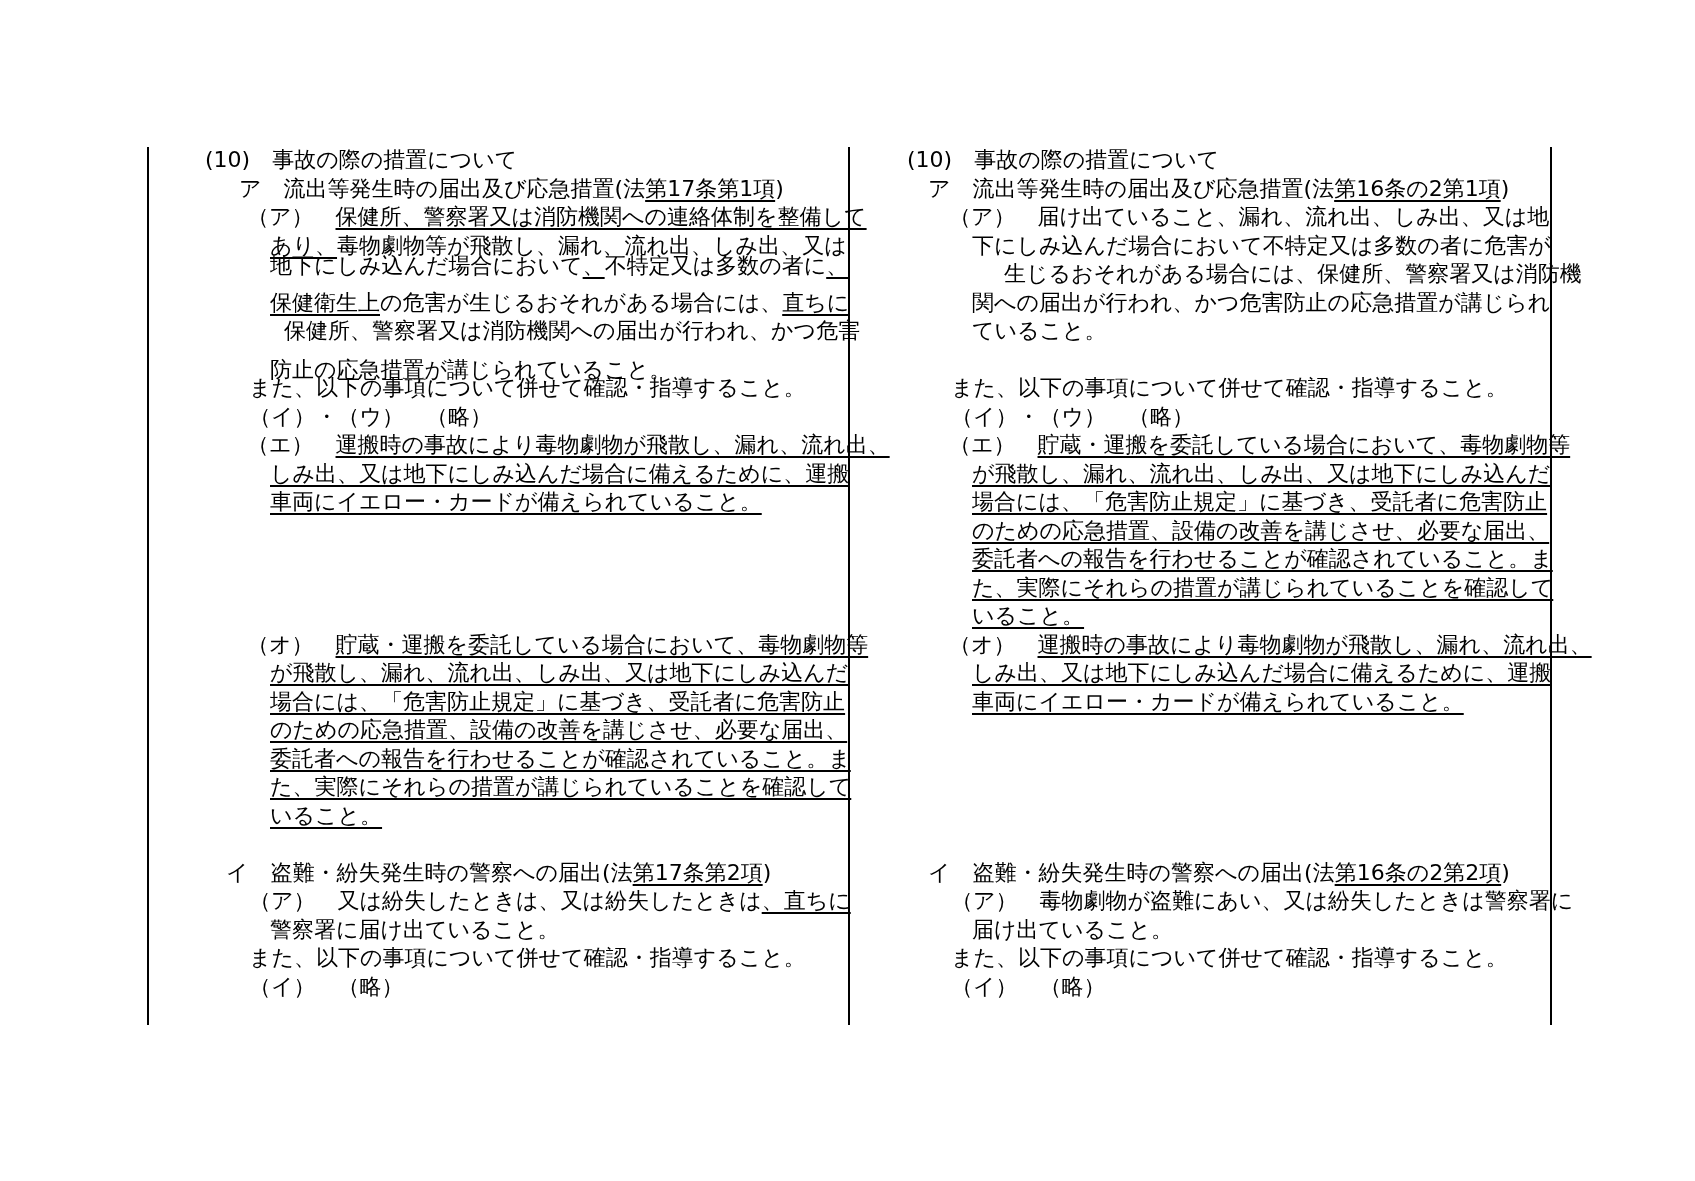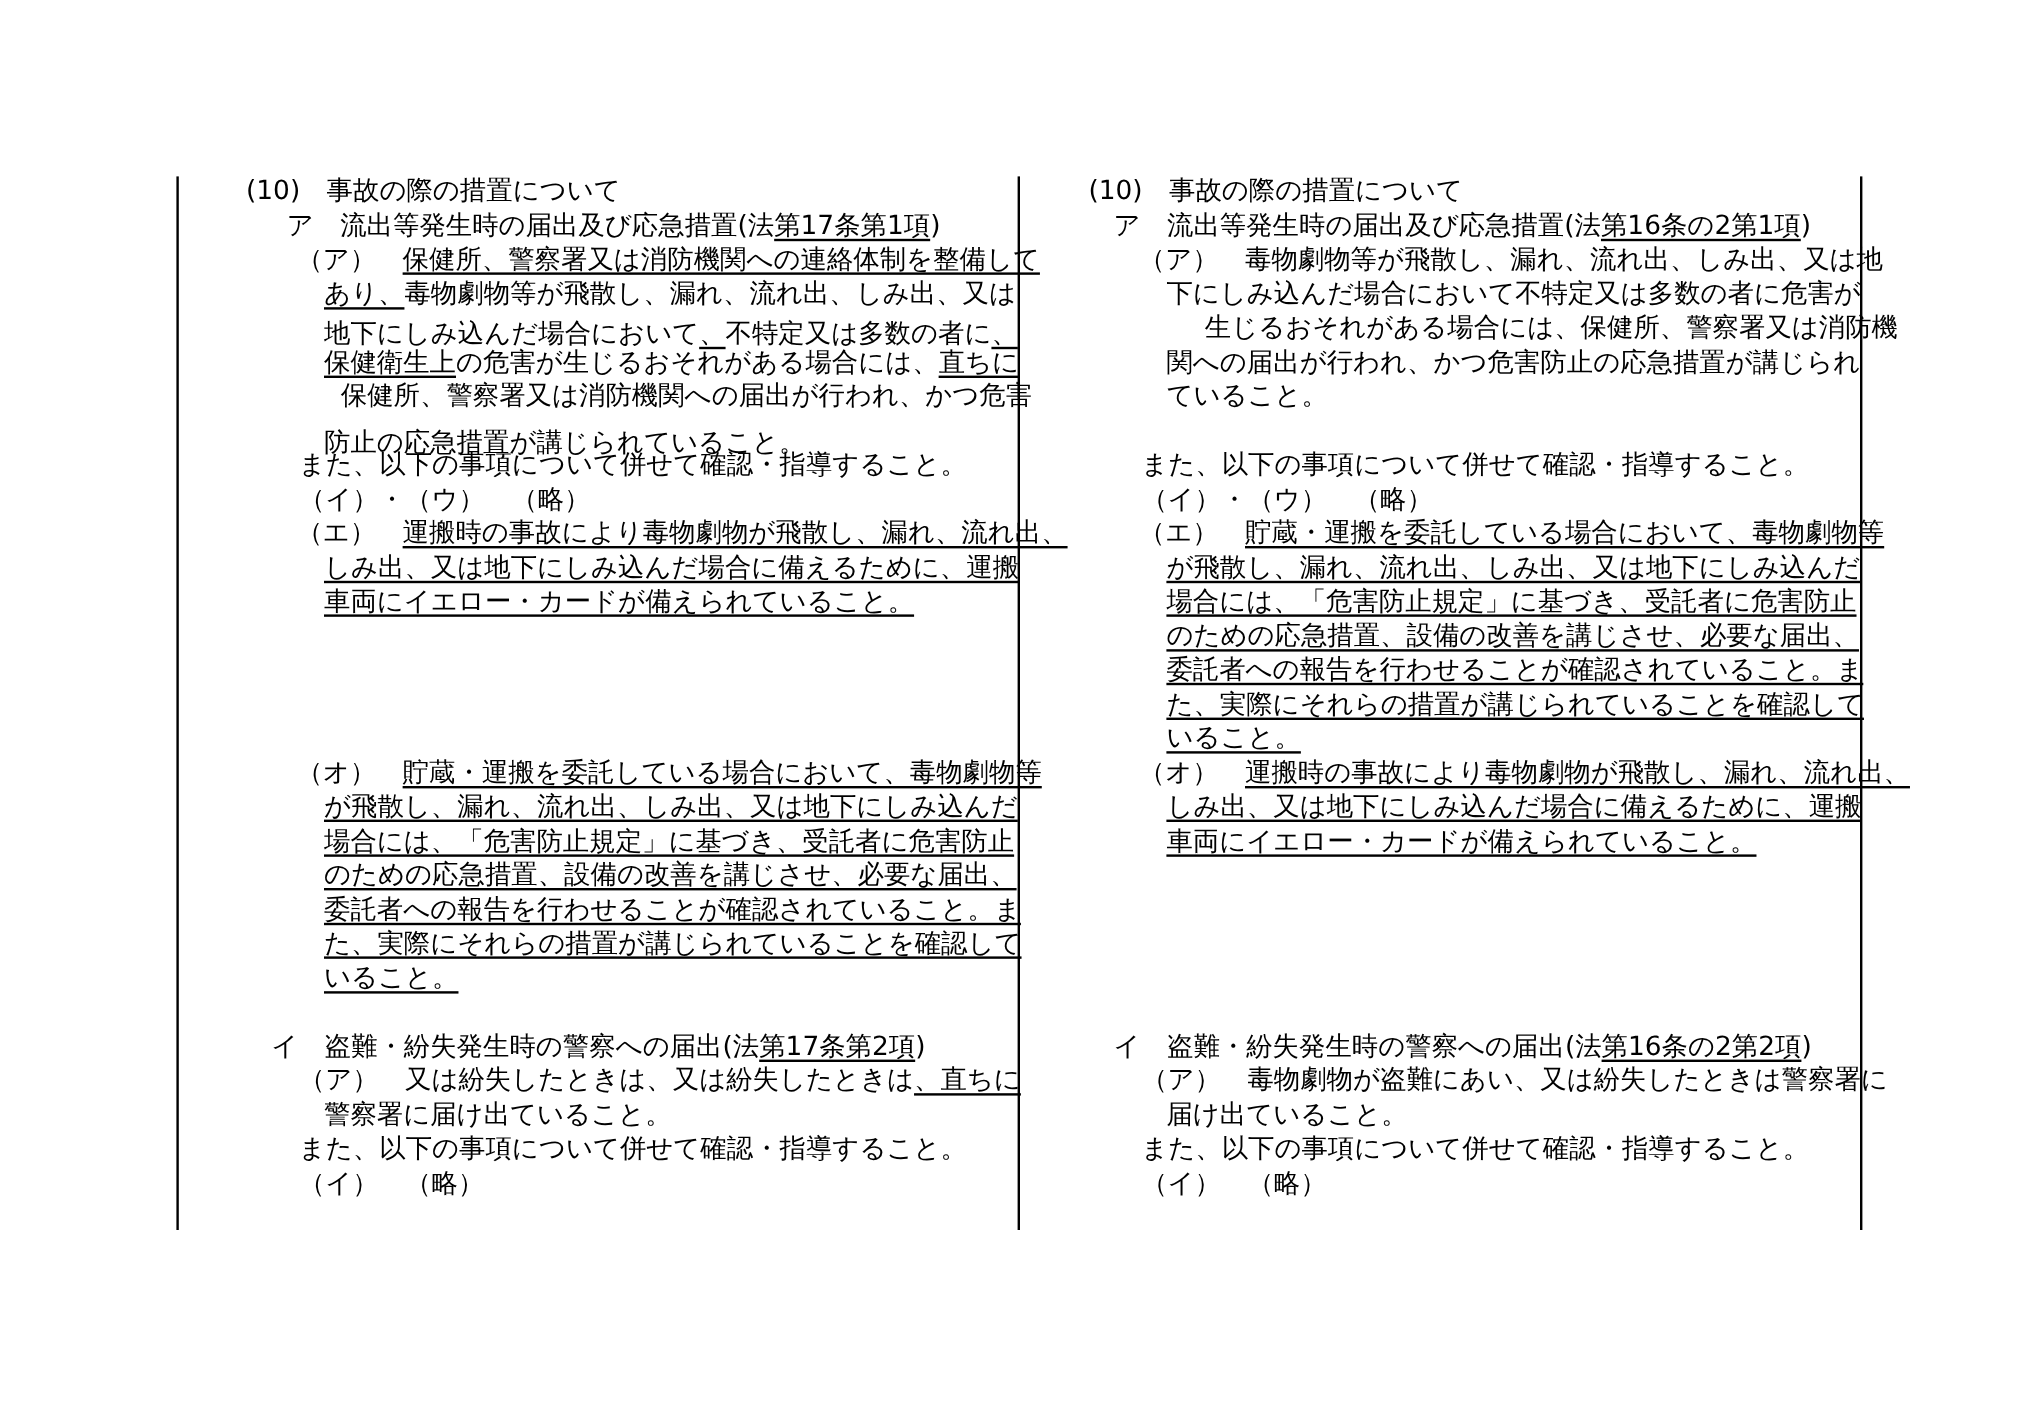--- a/index.html
+++ b/index.html
@@ -16,21 +16,21 @@
 <div class="vline" style="left:147px;"></div>
 <div class="vline" style="left:848px;"></div>
 <div class="vline" style="left:1550px;"></div>
 
 <div id="doc">
     <div>
       <div class="line" style="left: 205px; top: 146px;"><span>(10)　事故の際の措置について</span></div>
       <div class="line" style="left: 226px; top: 174.5px; margin-left: 13px;"><span>ア　流出等発生時の届出及び応急措置(法</span><span class="u">第17条第1項</span><span>)</span></div>
       <div class="line" style="left: 247px; top: 203px;"><span>（ア）　</span><span class="u">保健所、警察署又は消防機関への連絡体制を整備して</span></div>
       <div class="line" style="left: 270px; top: 231.5px;"><span class="u">あり、</span><span>毒物劇物等が飛散し、漏れ、流れ出、しみ出、又は</span></div>
-      <div class="line" style="left: 270px; top: 265px; text-align: right;"><span>地下にしみ込んだ場合において</span><span class="u">、</span><span>不特定又は多数の者に</span><span class="u">、</span></div>
+      <div class="line" style="left: 270px; top: 252px; text-align: right;"><span>地下にしみ込んだ場合において</span><span class="u">、</span><span>不特定又は多数の者に</span><span class="u">、</span></div>
       <div class="line" style="left: 270px; top: 288.5px;"><span class="u">保健衛生上</span><span>の危害が生じるおそれがある場合には、</span><span class="u">直ちに</span></div>
       <div class="line" style="left: 284px; top: 317px;"><span>保健所、警察署又は消防機関への届出が行われ、かつ危害</span></div>
       <div class="line" style="left: 270px; top: 356px;"><span>防止の応急措置が講じられていること。</span></div>
       <div class="line" style="left: 249px; top: 374px;"><span>また、以下の事項について併せて確認・指導すること。</span></div>
       <div class="line" style="left: 249px; top: 402.5px;"><span>（イ）・（ウ）　（略）</span></div>
       <div class="line" style="left: 247px; top: 431px;"><span>（エ）　</span><span class="u">運搬時の事故により毒物劇物が飛散し、漏れ、流れ出、</span></div>
       <div class="line" style="left: 270px; top: 459.5px;"><span class="u">しみ出、又は地下にしみ込んだ場合に備えるために、運搬</span></div>
       <div class="line" style="left: 270px; top: 488px;"><span class="u">車両にイエロー・カードが備えられていること。</span></div>
       <div class="line" style="left: 247px; top: 630.5px;"><span>（オ）　</span><span class="u">貯蔵・運搬を委託している場合において、毒物劇物等</span></div>
       <div class="line" style="left: 270px; top: 659px;"><span class="u">が飛散し、漏れ、流れ出、しみ出、又は地下にしみ込んだ</span></div>
@@ -41,21 +41,21 @@
       <div class="line" style="left: 270px; top: 801.5px;"><span class="u">いること。</span></div>
       <div class="line" style="left: 226px; top: 858.5px;"><span>イ　盗難・紛失発生時の警察への届出(法</span><span class="u">第17条第2項</span><span>)</span></div>
       <div class="line" style="left: 249px; top: 887px;"><span>（ア）　又は紛失したときは、又は紛失したときは</span><span class="u">、直ちに</span></div>
       <div class="line" style="left: 270px; top: 915.5px;"><span>警察署に届け出ていること。</span></div>
       <div class="line" style="left: 249px; top: 944px;"><span>また、以下の事項について併せて確認・指導すること。</span></div>
       <div class="line" style="left: 249px; top: 972.5px;"><span>（イ）　（略）</span></div>
     </div>
     <div>
       <div class="line" style="left: 907px; top: 146px;"><span>(10)　事故の際の措置について</span></div>
       <div class="line" style="left: 928px; top: 174.5px;"><span>ア　流出等発生時の届出及び応急措置(法</span><span class="u">第16条の2第1項</span><span>)</span></div>
-      <div class="line" style="left: 949px; top: 203px;"><span>（ア）　毒物劇物等が飛散し、漏れ、流れ出、しみ出、又は地</span></div>
+      <div class="line" style="left: 949px; top: 203px;"><span>（ア）　届け出ていること、漏れ、流れ出、しみ出、又は地</span></div>
       <div class="line" style="left: 972px; top: 231.5px;"><span>下にしみ込んだ場合において不特定又は多数の者に危害が</span></div>
       <div class="line" style="left: 972px; top: 260px; margin-left: 32px;"><span>生じるおそれがある場合には、保健所、警察署又は消防機</span></div>
       <div class="line" style="left: 972px; top: 288.5px;"><span>関への届出が行われ、かつ危害防止の応急措置が講じられ</span></div>
       <div class="line" style="left: 972px; top: 317px;"><span>ていること。</span></div>
       <div class="line" style="left: 951px; top: 374px;"><span>また、以下の事項について併せて確認・指導すること。</span></div>
       <div class="line" style="left: 951px; top: 402.5px;"><span>（イ）・（ウ）　（略）</span></div>
       <div class="line" style="left: 949px; top: 431px;"><span>（エ）　</span><span class="u">貯蔵・運搬を委託している場合において、毒物劇物等</span></div>
       <div class="line" style="left: 972px; top: 459.5px;"><span class="u">が飛散し、漏れ、流れ出、しみ出、又は地下にしみ込んだ</span></div>
       <div class="line" style="left: 972px; top: 488px;"><span class="u">場合には、「危害防止規定」に基づき、受託者に危害防止</span></div>
       <div class="line" style="left: 972px; top: 516.5px;"><span class="u">のための応急措置、設備の改善を講じさせ、必要な届出、</span></div>

